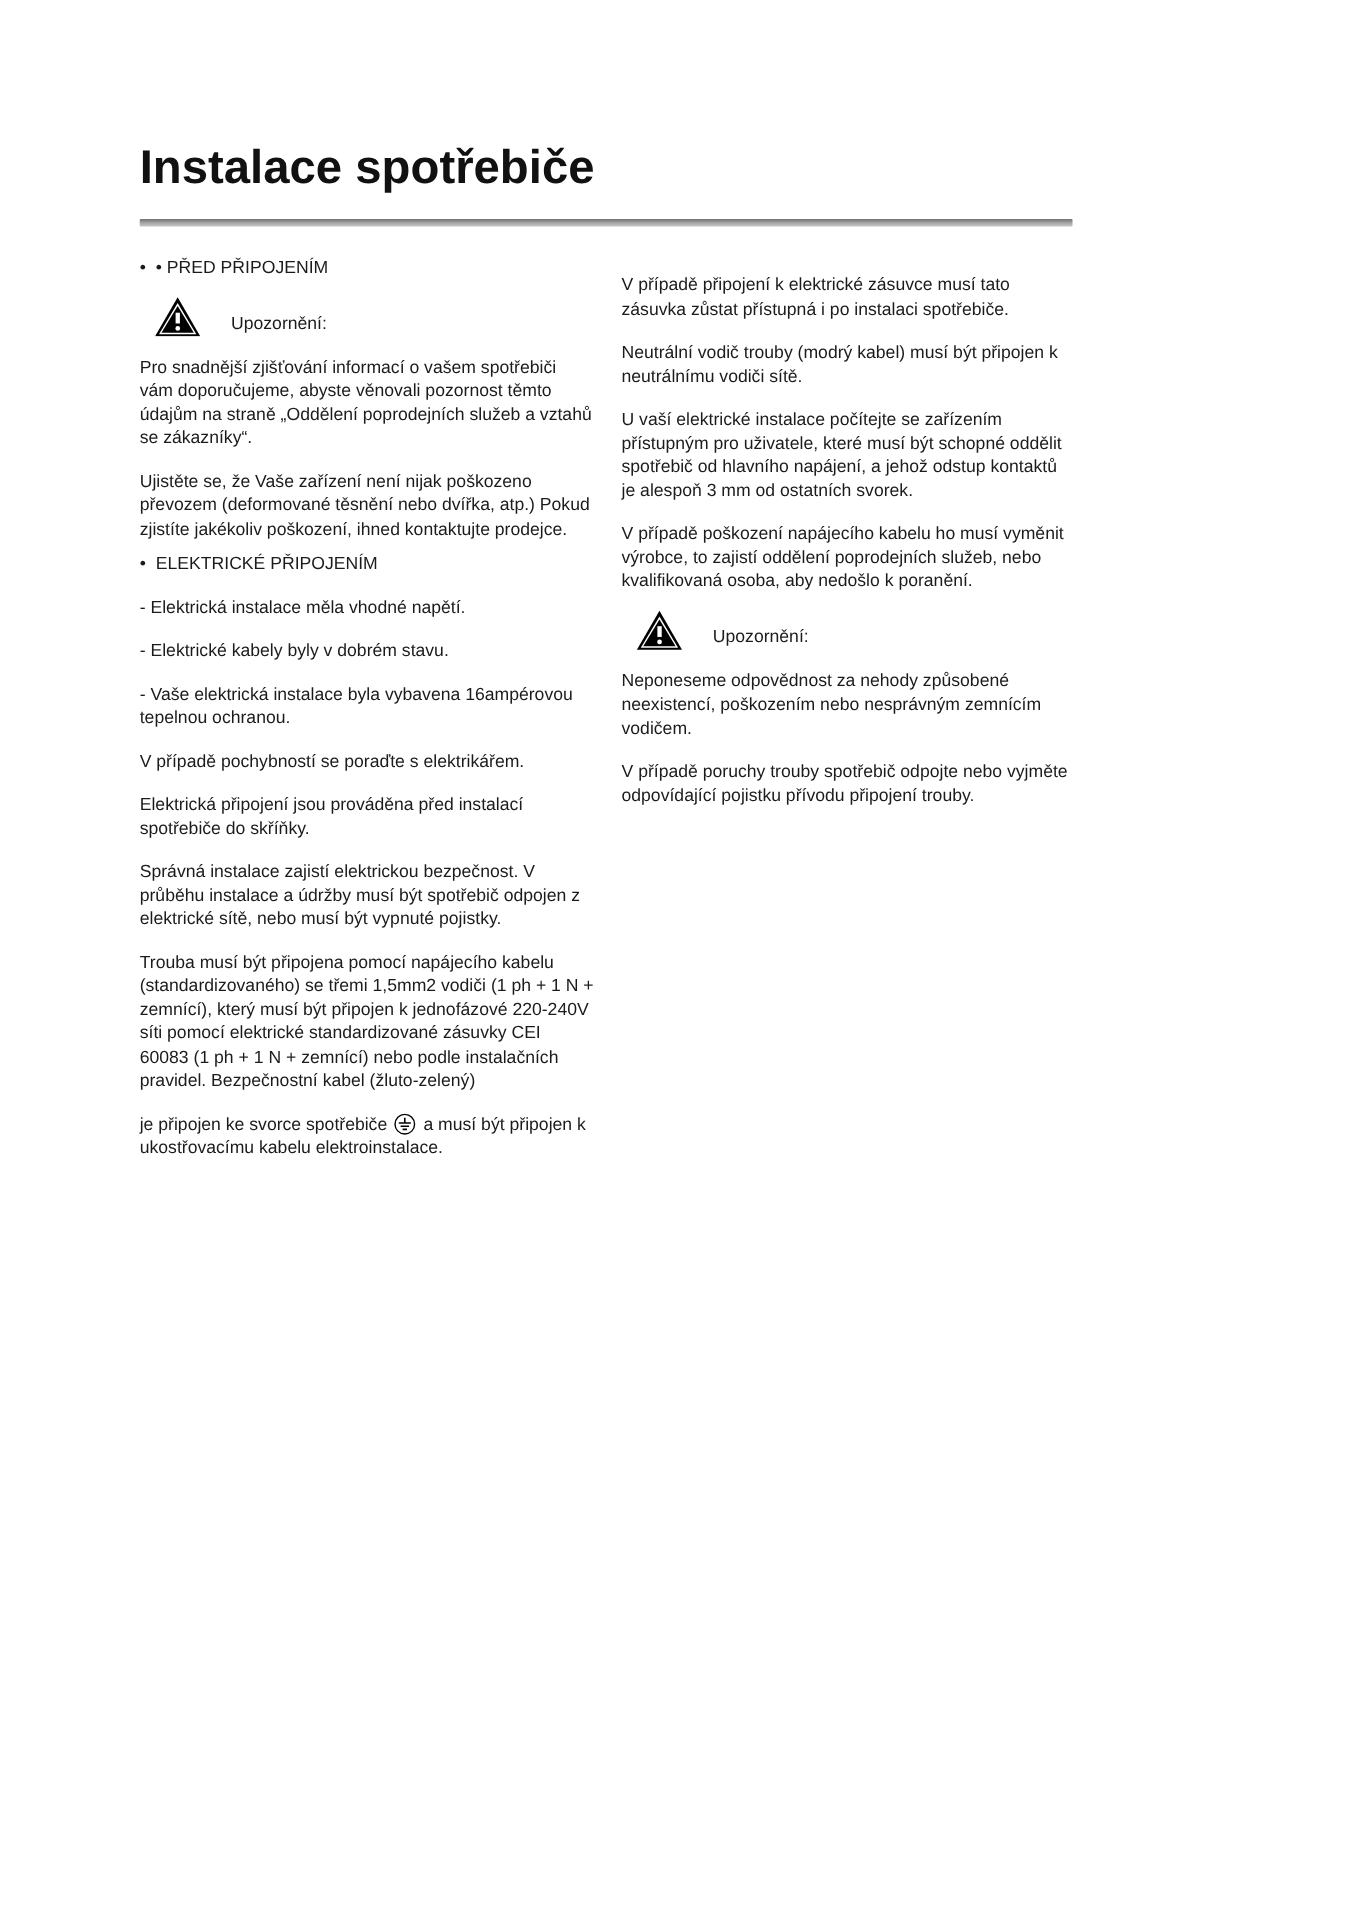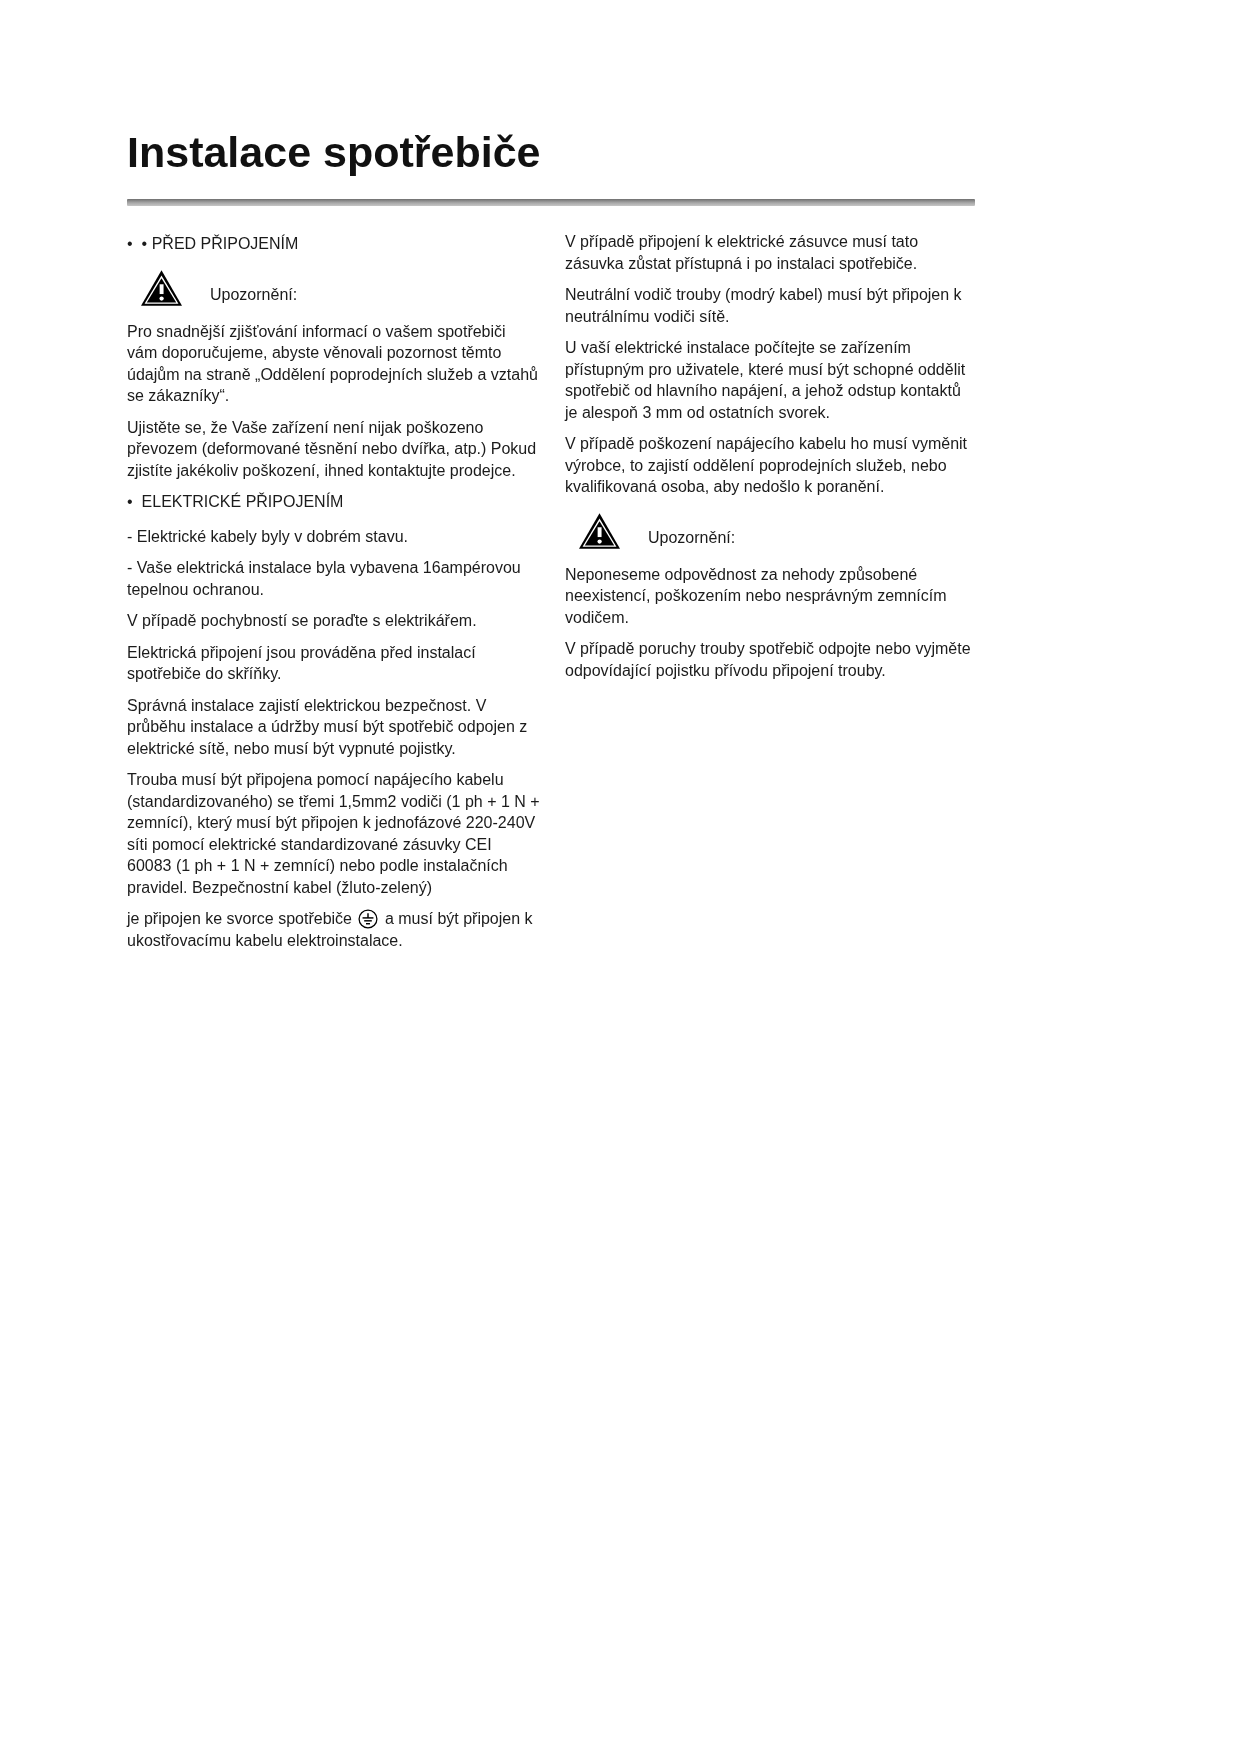--- a/index.html
+++ b/index.html
@@ -39,21 +39,21 @@
     border-radius: 1px;
     margin-bottom: 25px;
   }
   .cols {
     display: flex;
     gap: 25px;
   }
   .col-left { width: 413px; }
   .col-right { width: 410px; }
   p {
-    margin: 0 0 10px 0;
+    margin: 18px 0 10px 0;
     font-size: 16px;
     line-height: 21.5px;
   }
   .heading {
     display: flex;
     gap: 9px;
     font-size: 16px;
     line-height: 21.5px;
     margin: 2px 0 13px 0;
   }
@@ -117,20 +117,21 @@
 
         <p>Pro snadnější zjišťování informací o vašem spotřebiči vám doporučujeme, abyste věnovali pozornost těmto údajům na straně „Oddělení poprodejních služeb a vztahů se zákazníky“.</p>
         <p>Ujistěte se, že Vaše zařízení není nijak poškozeno převozem (deformované těsnění nebo dvířka, atp.) Pokud zjistíte jakékoliv poškození, ihned kontaktujte prodejce.</p>
 
         <div class="heading" style="margin-top:10px;">
           <span class="bullet">•</span>
           <span>ELEKTRICKÉ PŘIPOJENÍM</span>
         </div>
 
 
+        <p>- Elektrická instalace měla vhodné napětí.</p>
         <p>- Elektrické kabely byly v dobrém stavu.</p>
         <p>- Vaše elektrická instalace byla vybavena 16ampérovou tepelnou ochranou.</p>
 
         <p>V případě pochybností se poraďte s elektrikářem.</p>
         <p>Elektrická připojení jsou prováděna před instalací spotřebiče do skříňky.</p>
         <p>Správná instalace zajistí elektrickou bezpečnost. V průběhu instalace a údržby musí být spotřebič odpojen z elektrické sítě, nebo musí být vypnuté pojistky.</p>
         <p>Trouba musí být připojena pomocí napájecího kabelu (standardizovaného) se třemi 1,5mm2 vodiči (1 ph + 1 N + zemnící), který musí být připojen k jednofázové 220-240V síti pomocí elektrické standardizované zásuvky CEI 60083 (1 ph + 1 N + zemnící) nebo podle instalačních pravidel. Bezpečnostní kabel (žluto-zelený)</p>
 
         <p><span>je připojen ke svorce spotřebiče</span>
           <span class="ground-icon">

